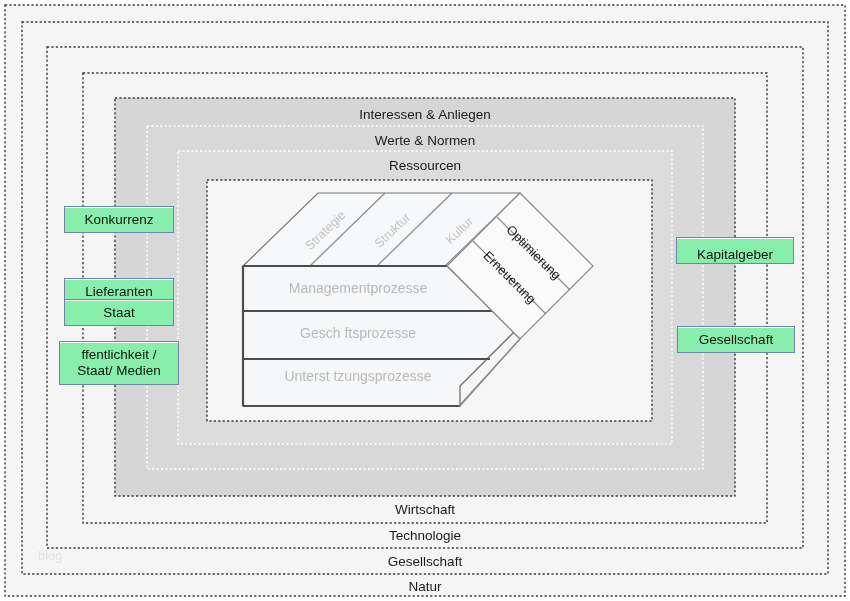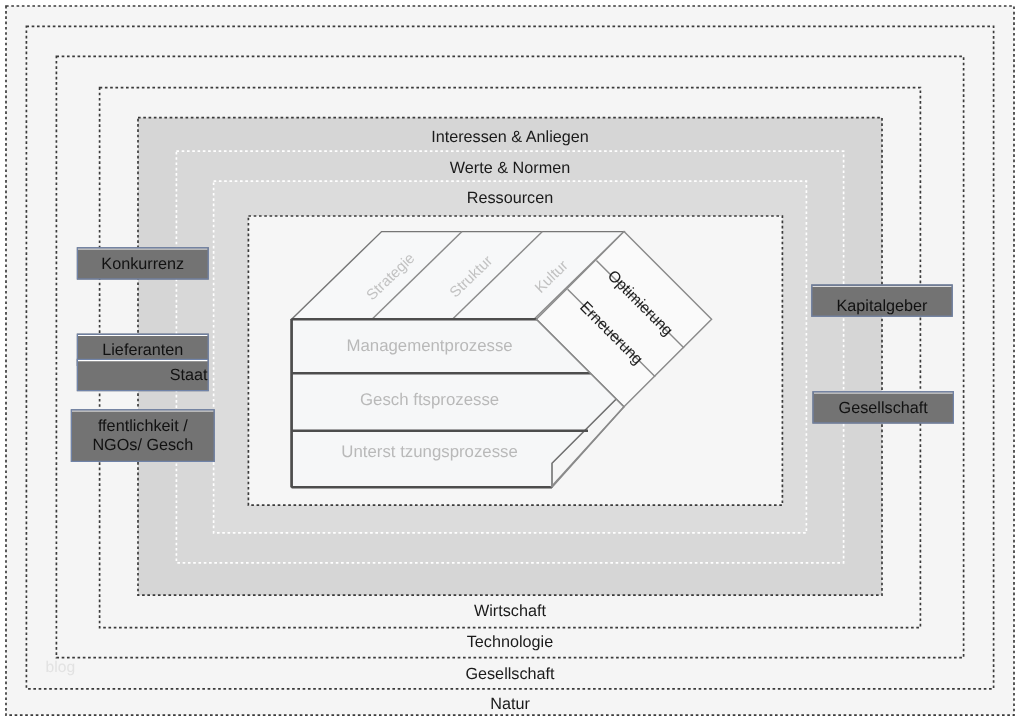--- a/index.html
+++ b/index.html
@@ -6,21 +6,21 @@
   body{width:850px;height:601px;overflow:hidden;
        font-family:"Liberation Sans","DejaVu Sans",sans-serif;}
   #stage{position:relative;width:850px;height:601px;border-radius:22px;}
   #stage svg{position:absolute;left:0;top:0;}
 
   
   .ring-label{font-size:13.5px;fill:#1a1a1a;text-anchor:middle;dominant-baseline:middle;}
 
   
   .sh-box{position:absolute;box-sizing:border-box;
-          background:#737373;border:1.6px solid #7083a8;
+          background:#86efac;border:1.6px solid #7083a8;
           display:flex;align-items:center;justify-content:center;
           text-align:center;font-size:13.5px;color:#111;line-height:1.15;
           box-shadow:0 1px 0 #fff inset;}
 
   
   .face{fill:#f6f7f8;stroke:#6f6f6f;stroke-width:1.3;}
   .face-top{fill:#f7f8f9;stroke:#767676;stroke-width:1.2;}
   .band-edge{stroke:#4d4d4d;stroke-width:2.2;fill:none;}
   .slant{stroke:#8a8a8a;stroke-width:1.2;fill:none;}
   .diamond{fill:#fafafa;stroke:#8a8a8a;stroke-width:1.2;}
@@ -100,26 +100,26 @@
 
     <text class="watermark" x="38" y="560">blog</text>
   </svg>
 
   <div class="sh-box" style="left:64px;top:206px;width:110px;height:27px;">
     <span>Konkurrenz</span>
   </div>
   <div class="sh-box" style="left:64px;top:254px;width:110px;height:27px;margin-top:24px;">
     <span>Lieferanten</span>
   </div>
-  <div class="sh-box" style="left:64px;top:299px;width:110px;height:27px;justify-content:flex-end;">
+  <div class="sh-box" style="left:64px;top:299px;width:110px;height:27px;">
     <span>Staat</span>
   </div>
   <div class="sh-box" style="left:59px;top:341px;width:120px;height:44px;flex-direction:column;">
     <span>ffentlichkeit /</span>
-    <span>NGOs/ Gesch</span>
+    <span>Staat/ Medien</span>
   </div>
 
   <div class="sh-box" style="left:676px;top:237px;width:118px;height:27px;align-items:flex-end;">
     <span>Kapitalgeber</span>
   </div>
   <div class="sh-box" style="left:677px;top:326px;width:118px;height:27px;">
     <span>Gesellschaft</span>
   </div>
 
 </div>

